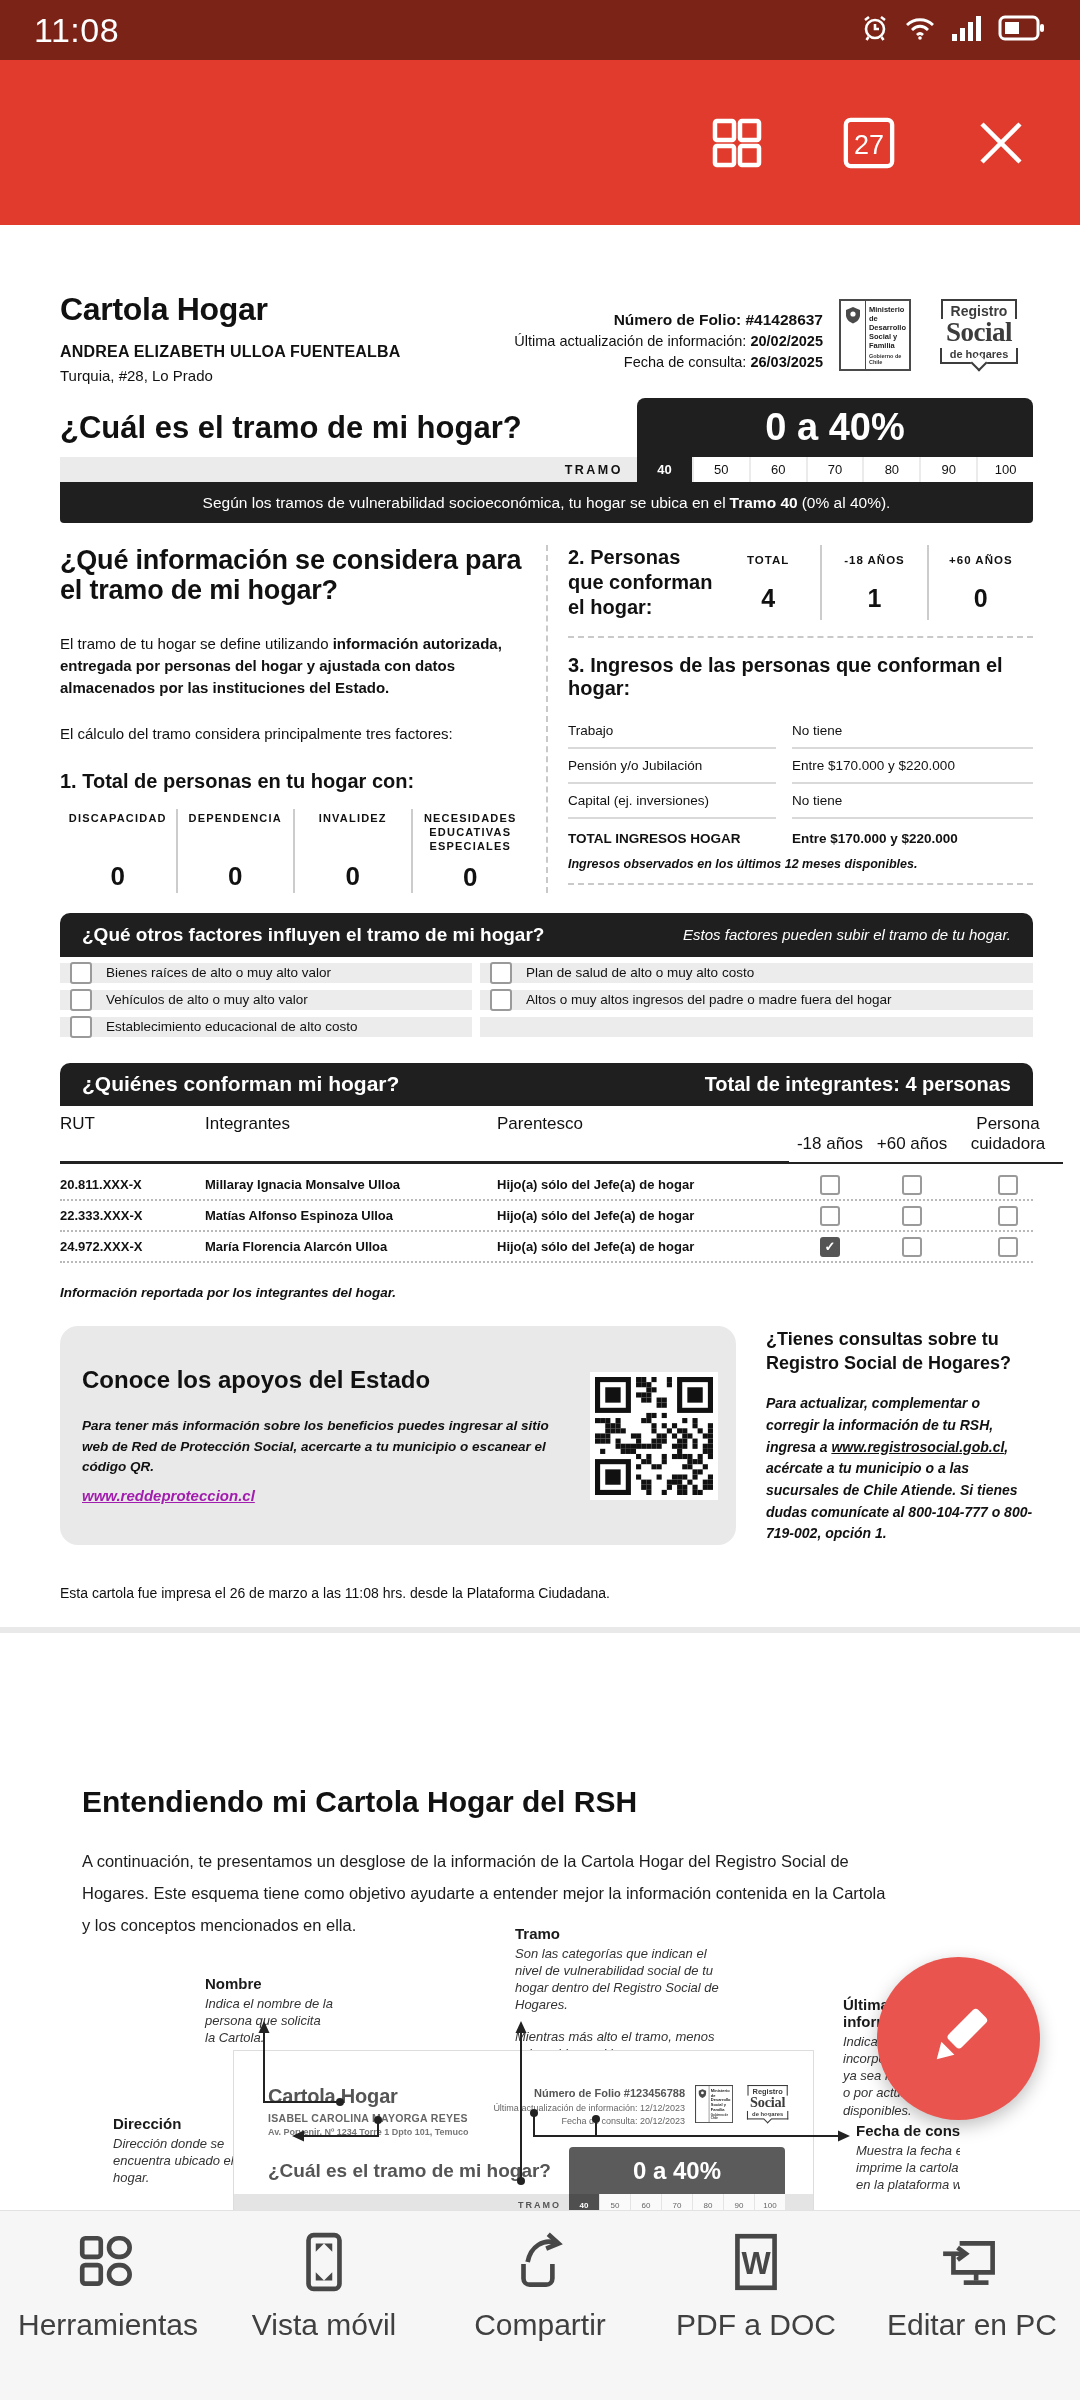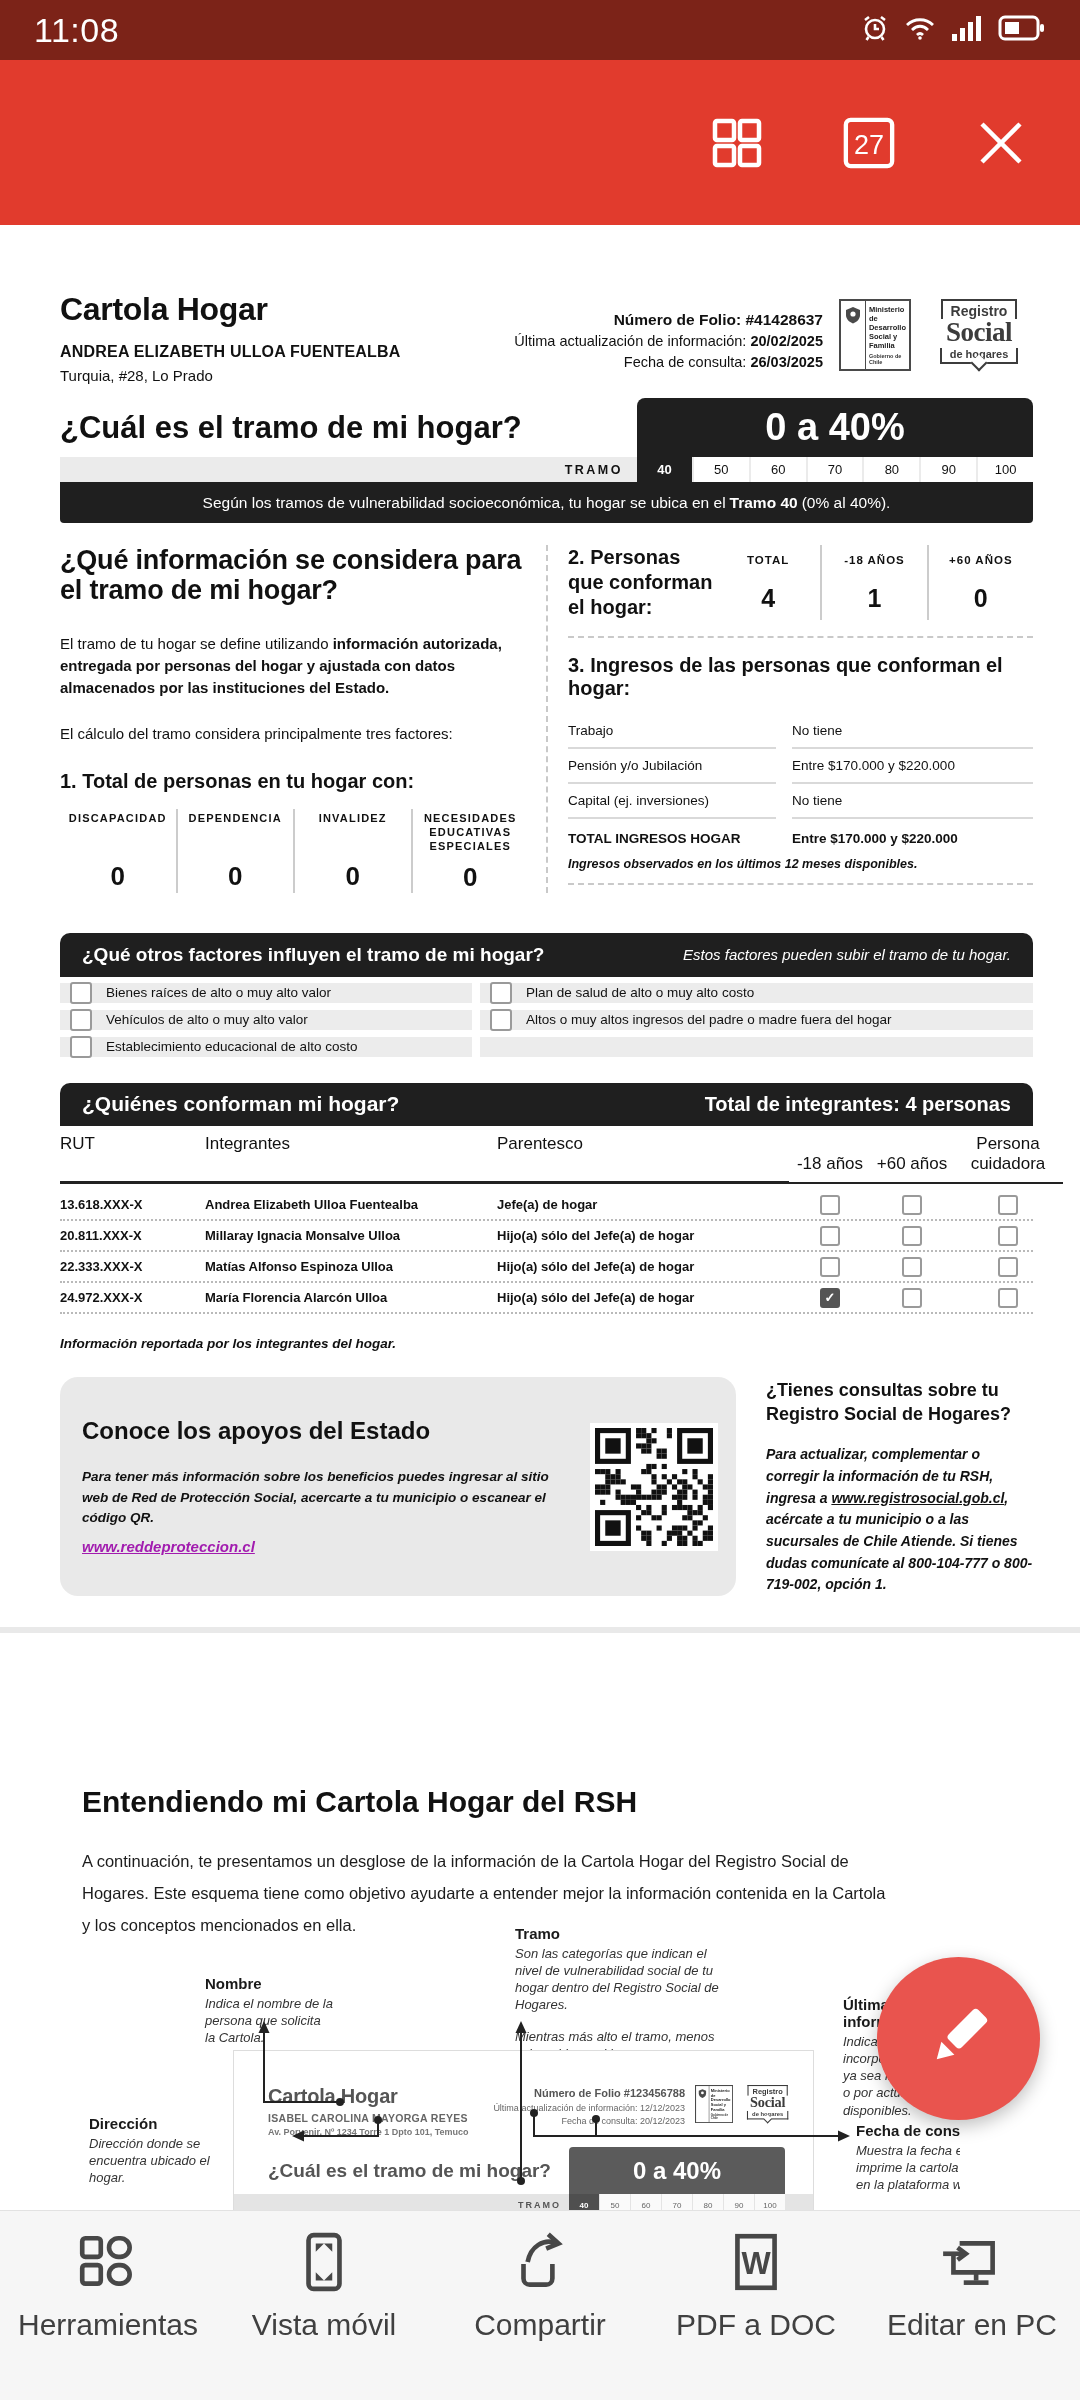--- a/index.html
+++ b/index.html
@@ -86,21 +86,21 @@
   .stats3 .st-value { font-size:25px; margin-top:16px; }
   .ingresos h3 { margin-top:16px; font-size:20px; font-weight:700; }
   .ing-rows { margin-top:14px; padding-bottom:12px; border-bottom:2px dashed #c9c9c9; }
   .ing-row { display:flex; gap:16px; font-size:13.5px; }
   .ing-row .lbl { flex:0 0 208px; padding:9px 0; border-bottom:2px solid #d9d9d9; }
   .ing-row .val { flex:1; padding:9px 0; border-bottom:2px solid #d9d9d9; }
   .ing-row.total .lbl, .ing-row.total .val { font-weight:700; border-bottom:none; padding-top:12px; }
   .ing-note { font-size:12.5px; font-style:italic; font-weight:700; margin-top:2px; }
 
   
-  .factores { margin-top:40px; }
+  .factores { margin-top:20px; }
   .sec-bar { background:#1f1f1f; color:#fff; border-radius:10px 10px 0 0; display:flex;
     align-items:center; padding:0 22px; }
   .factores .sec-bar { height:44px; }
   .fact-title { font-size:19px; font-weight:700; }
   .fact-sub { margin-left:auto; font-size:15px; font-style:italic; }
   .fact-grid { display:grid; grid-template-columns:412px 1fr; gap:7px 8px; margin-top:6px; }
   .fact-cell { background:#ececec; height:20px; display:flex; align-items:center; padding-left:10px; }
   .fact-cell .cb { margin-right:14px; }
   .fact-label { font-size:13.5px; }
 
@@ -428,34 +428,20 @@
       <span class="int-total">Total de integrantes: 4 personas</span>
     </div>
     <div class="int-table">
       <div class="int-hrow">
         <span class="c-rut">RUT</span>
         <span class="c-name">Integrantes</span>
         <span class="c-kin">Parentesco</span>
         <span class="c-u18 hc">-18 años</span>
         <span class="c-o60 hc">+60 años</span>
         <span class="c-carer hc">Persona cuidadora</span>
-      </div>
-      <div class="int-row">
-        <span class="c-rut">13.618.XXX-X</span>
-        <span class="c-name">Andrea Elizabeth Ulloa Fuentealba</span>
-        <span class="c-kin">Jefe(a) de hogar</span>
-        <span class="c-u18">
-            <span class="cb small"></span>
-          </span>
-        <span class="c-o60">
-            <span class="cb small"></span>
-          </span>
-        <span class="c-carer">
-            <span class="cb small"></span>
-          </span>
       </div>
       <div class="int-row">
         <span class="c-rut">20.811.XXX-X</span>
         <span class="c-name">Millaray Ignacia Monsalve Ulloa</span>
         <span class="c-kin">Hijo(a) sólo del Jefe(a) de hogar</span>
         <span class="c-u18">
             <span class="cb small"></span>
           </span>
         <span class="c-o60">
             <span class="cb small"></span>
@@ -688,21 +674,21 @@
       <div class="ann-label">Tramo</div>
       <div class="ann-text">Son las categorías que indican el nivel de vulnerabilidad social de tu hogar dentro del Registro Social de Hogares.</div>
       <div class="ann-text">Mientras más alto el tramo, menos vulnerable es el hogar.</div>
     </div>
 
     <div class="ann" style="left:205px; top:58px; width:128px;">
       <div class="ann-label">Nombre</div>
       <div class="ann-text">Indica el nombre de la persona que solicita la Cartola.</div>
     </div>
 
-    <div class="ann" style="left:89px; top:198px; width:148px;">
+    <div class="ann" style="left:113px; top:198px; width:148px;">
       <div class="ann-label">Dirección</div>
       <div class="ann-text">Dirección donde se encuentra ubicado el hogar.</div>
     </div>
 
     <div class="ann" style="left:843px; top:80px; width:178px;">
       <div class="ann-label" style="line-height:1.1;">Última actualización de información</div>
       <div class="ann-text">Indica la fecha en la que se incorpora información nueva, ya sea información reportada o por actualización de datos disponibles.</div>
     </div>
 
     <div class="ann" style="left:856px; top:205px; width:190px;">

